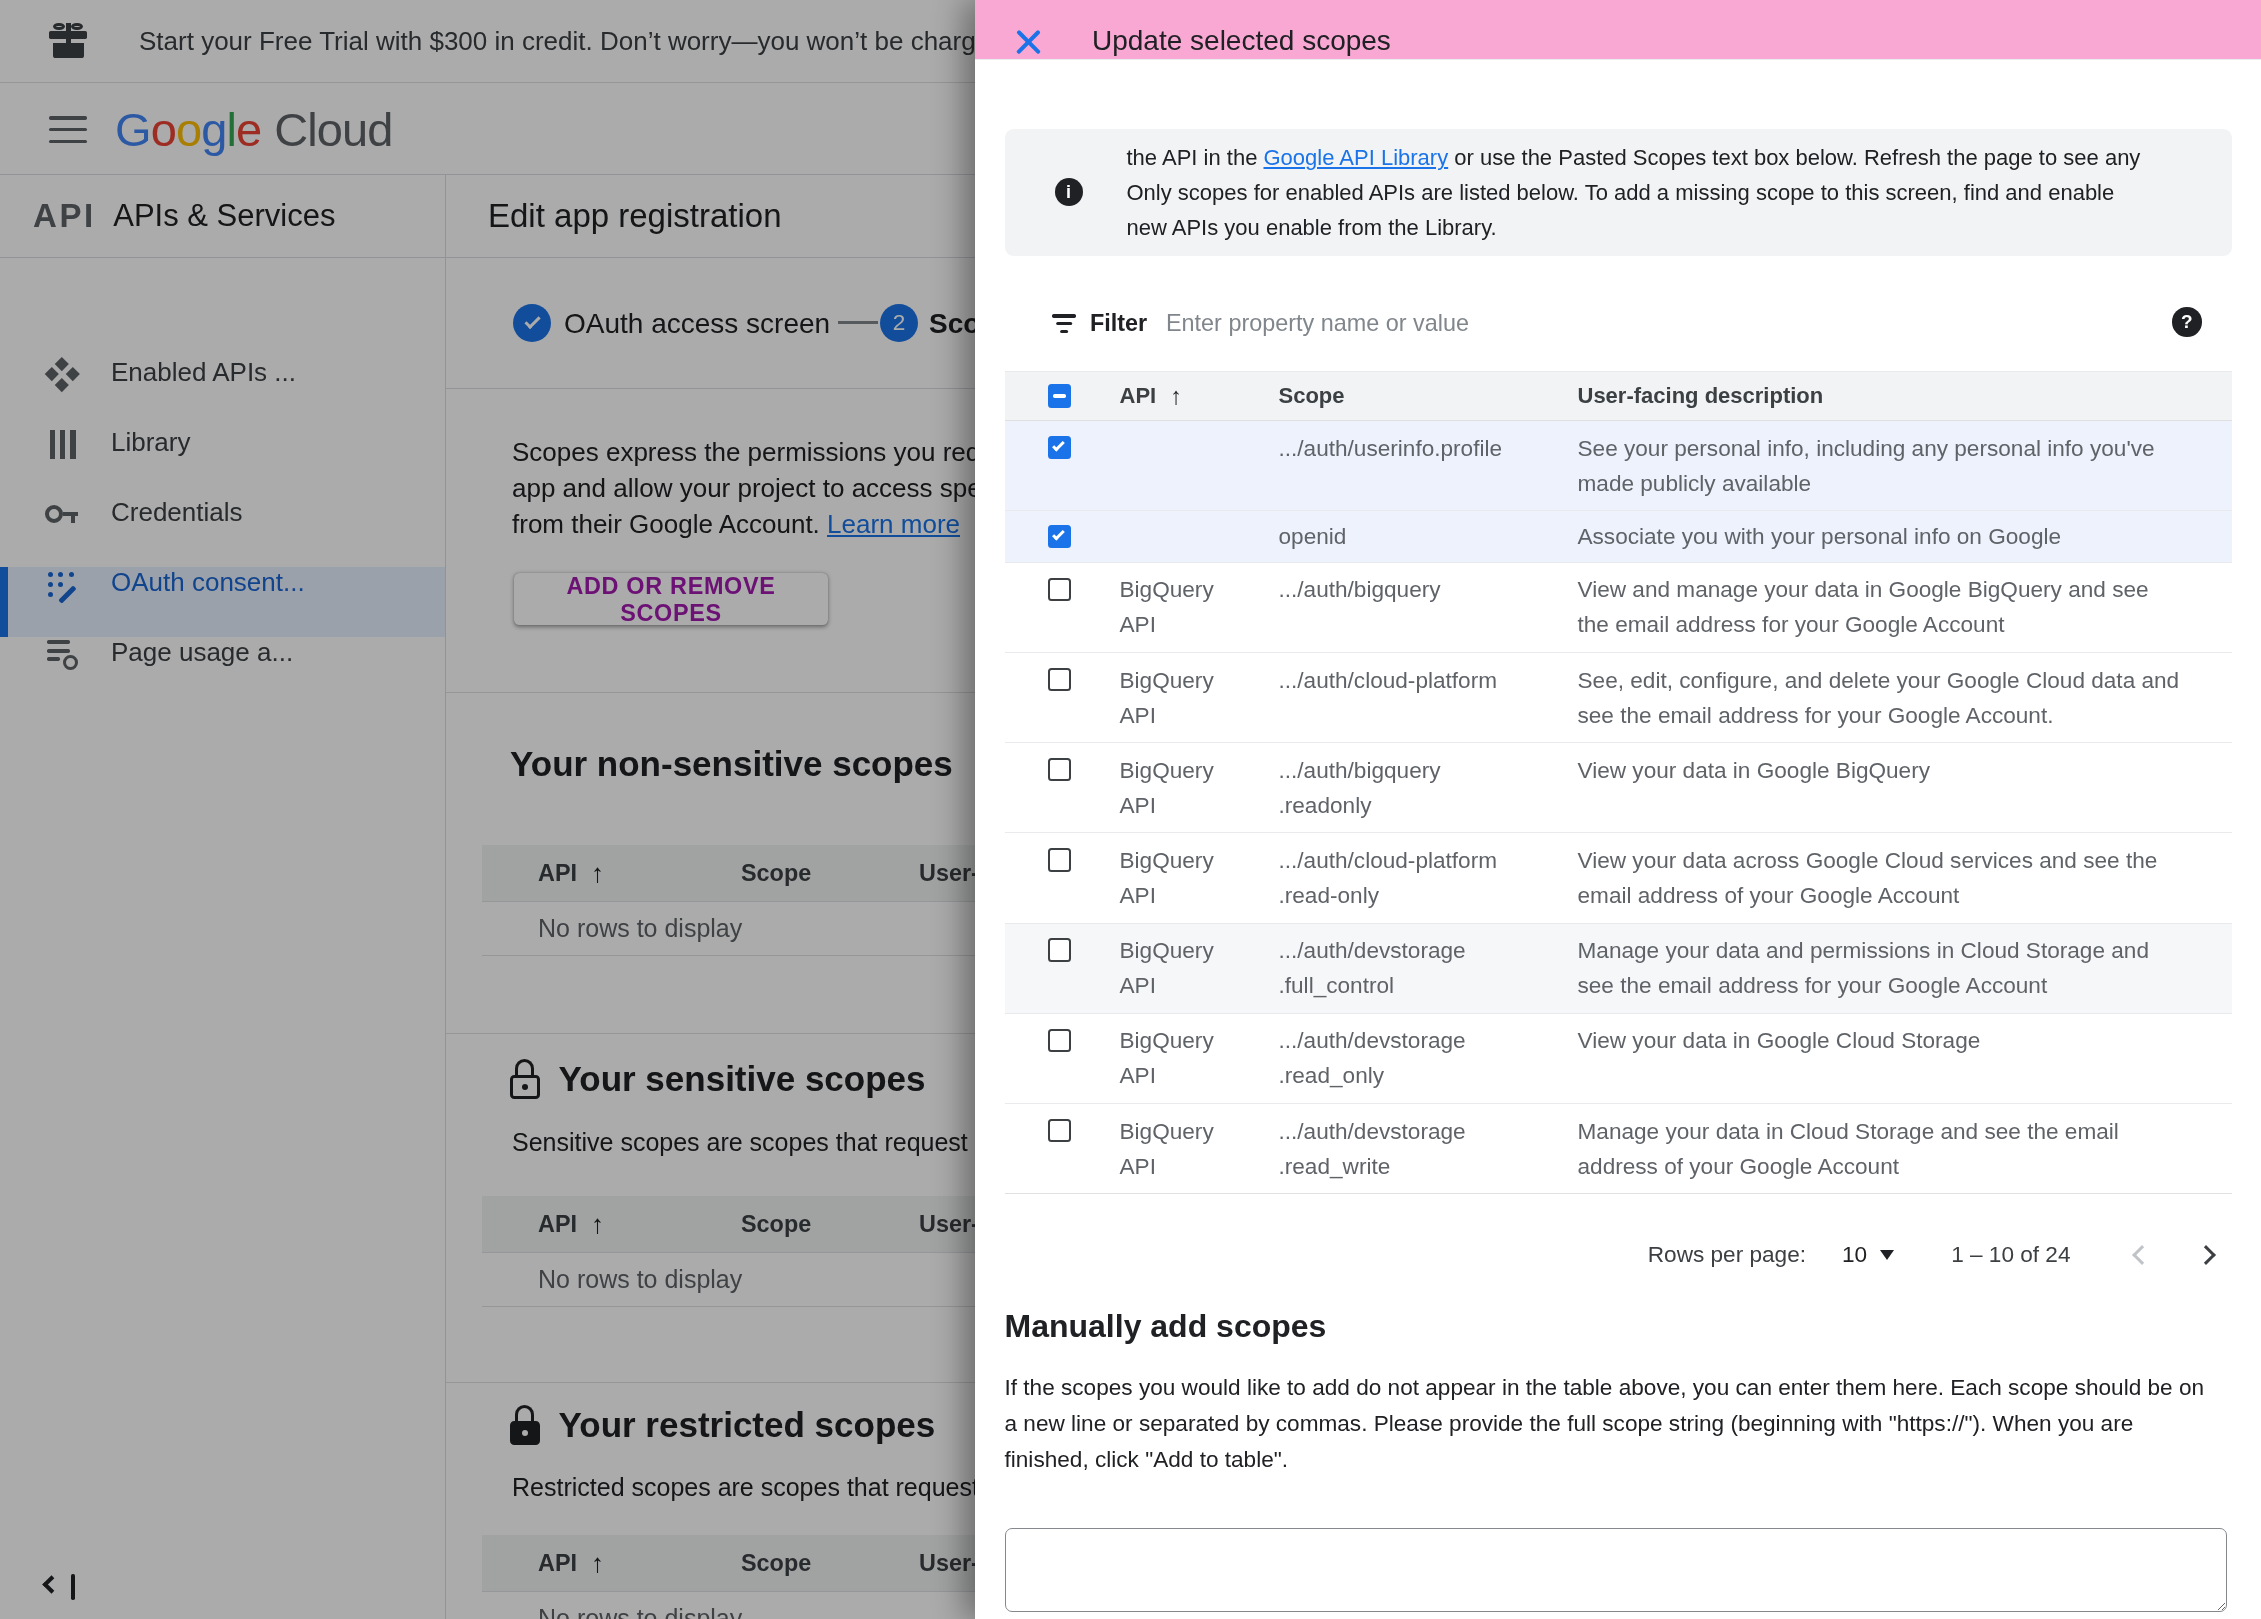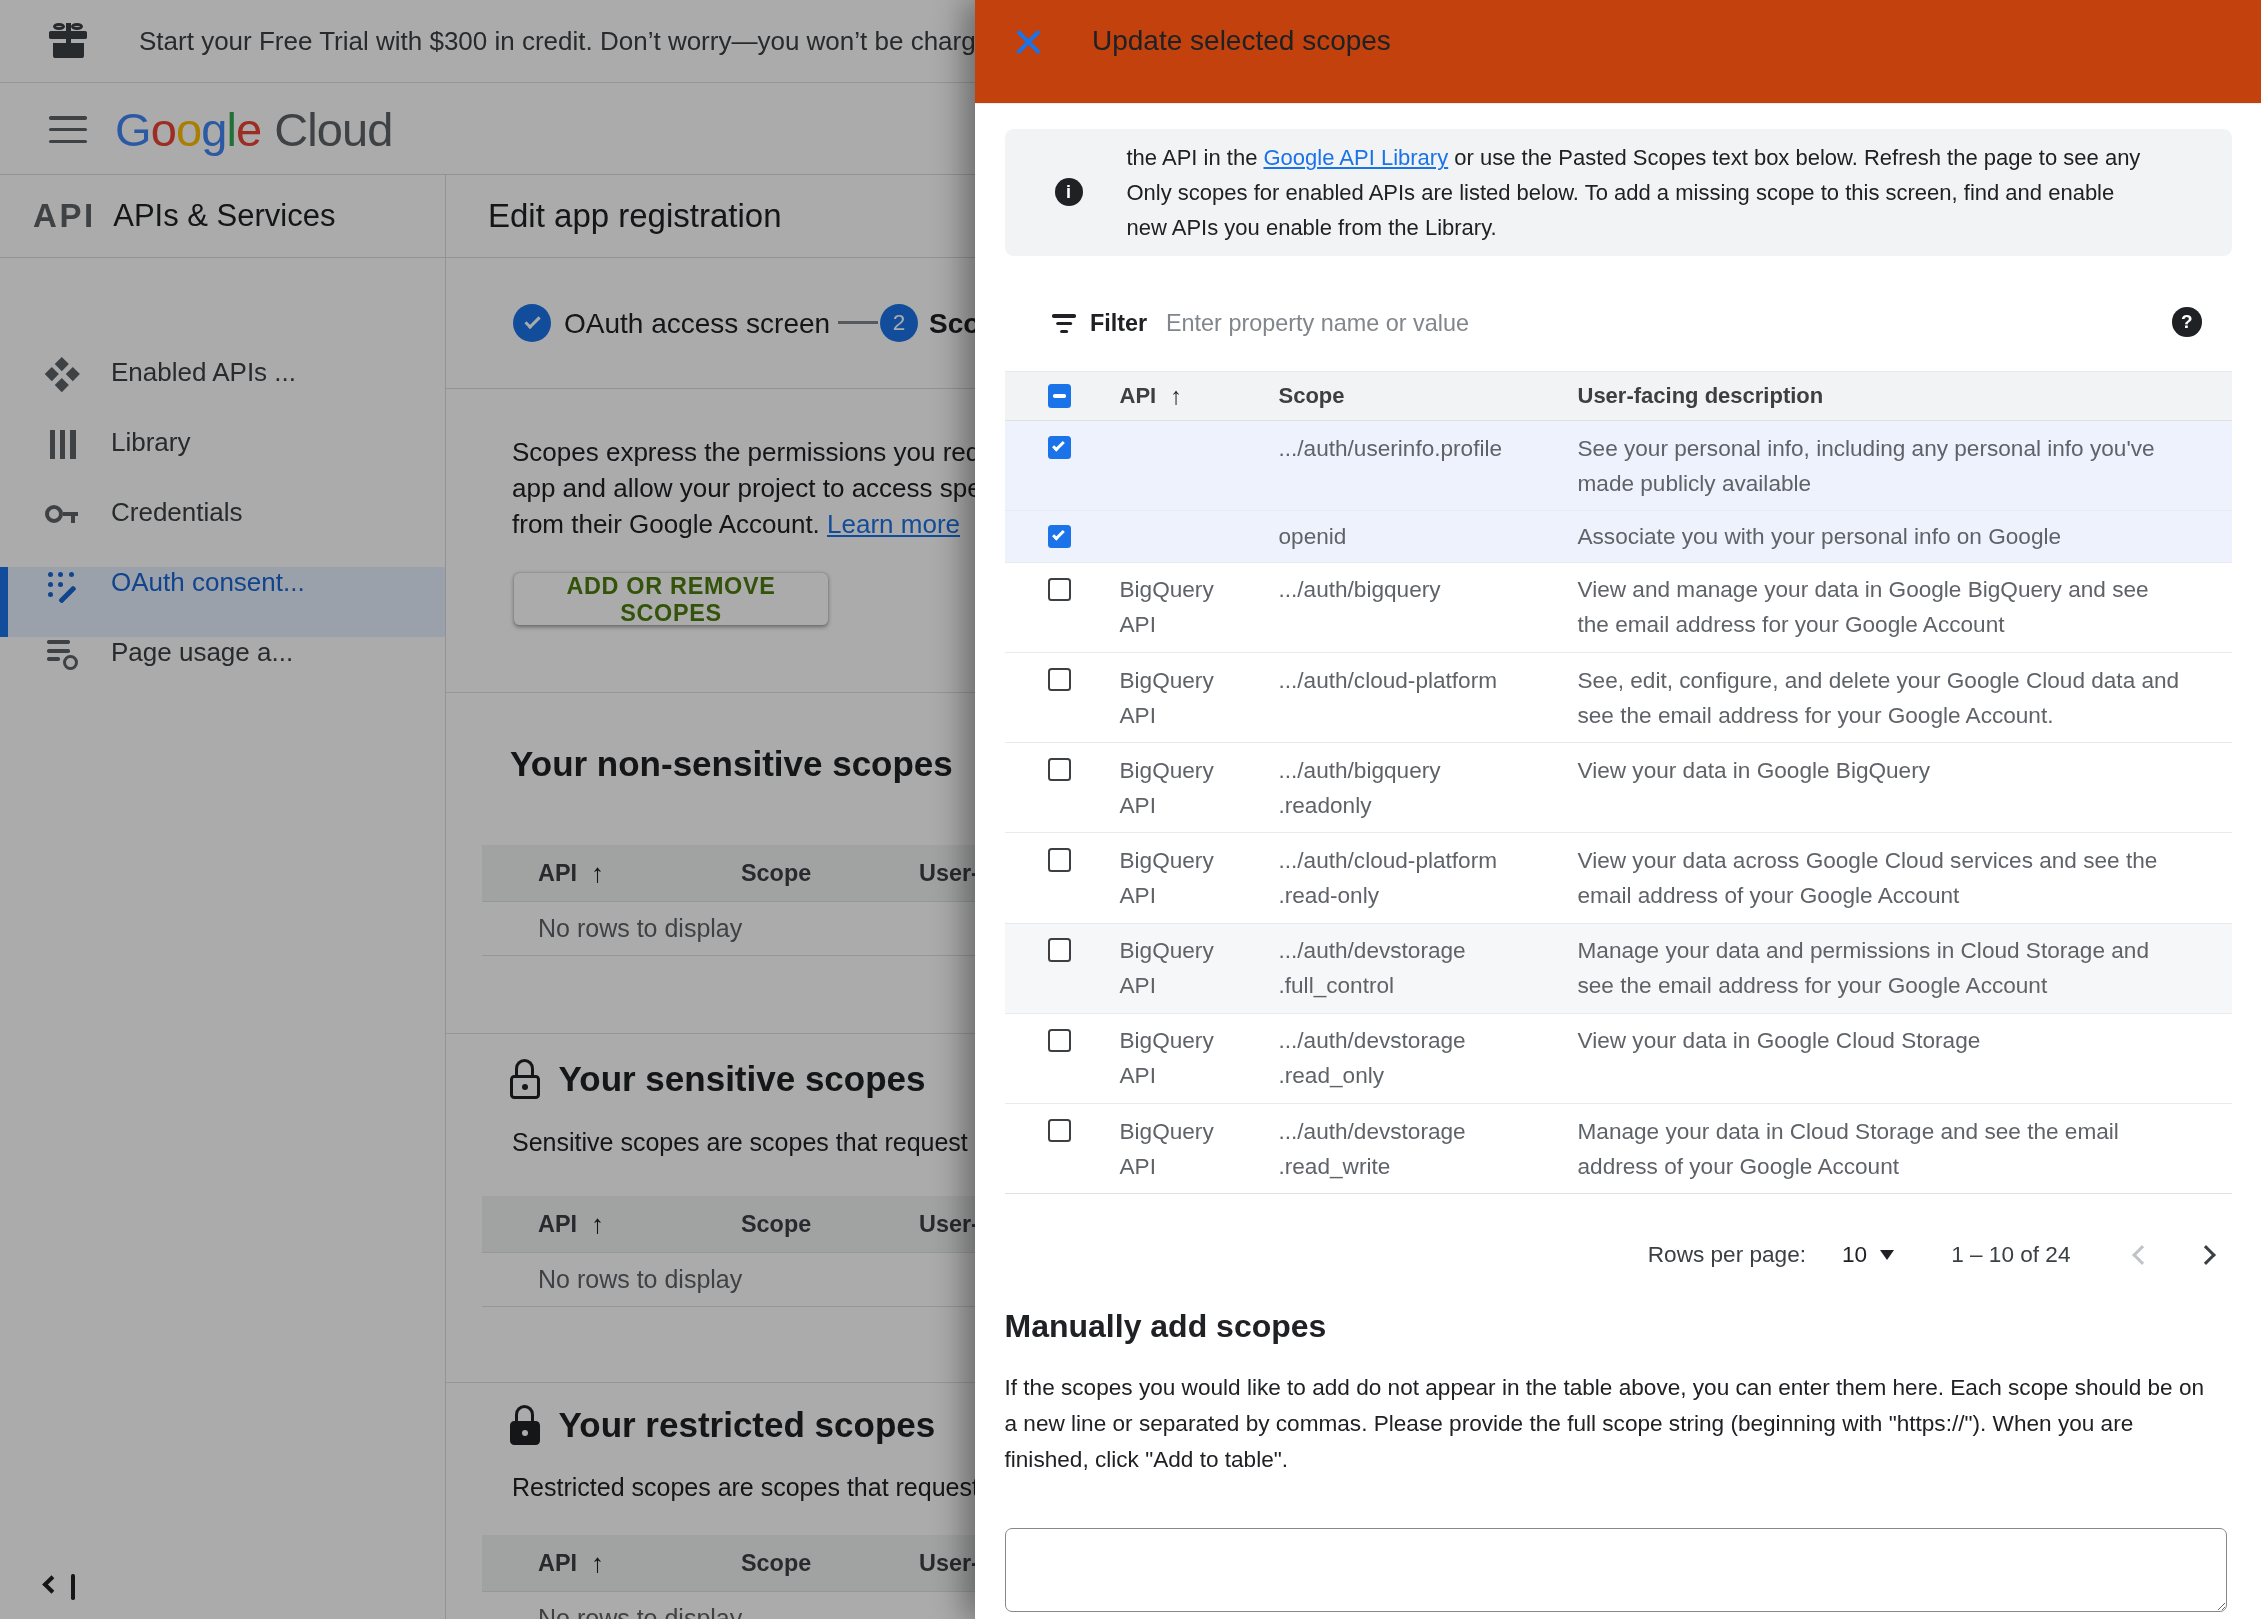--- a/index.html
+++ b/index.html
@@ -72,21 +72,21 @@
 .stepper{position:absolute;left:0;right:0;top:83px;height:131px;border-bottom:0.9px solid #dadce0}
 .step-check{position:absolute;left:67px;top:46px;width:38px;height:38px;border-radius:50%;background:#1a73e8;display:flex;align-items:center;justify-content:center;cursor:pointer}
 .step-check i{width:14.8px;height:7.8px;border-left:3.5px solid #fff;border-bottom:3.5px solid #fff;transform:rotate(-45deg);margin-top:-3.5px}
 .step1-lbl{position:absolute;left:118px;top:50px;font-size:28px;color:#202124;white-space:nowrap;cursor:pointer}
 .step-dash{position:absolute;left:392px;top:63px;width:40px;height:2.6px;background:#80868b}
 .step2-circle{position:absolute;left:434px;top:46px;width:38px;height:38px;border-radius:50%;background:#1a73e8;color:#fff;font-size:22.6px;display:flex;align-items:center;justify-content:center;cursor:pointer}
 .step2-lbl{position:absolute;left:483px;top:50px;font-size:28px;font-weight:700;color:#202124;white-space:nowrap}
 .intro{position:absolute;left:66px;top:259px;font-size:26px;line-height:36px;color:#202124}
 .intro div{white-space:nowrap}
 .intro a{color:#1a73e8;text-decoration:underline;cursor:pointer}
-.addbtn{position:absolute;left:68px;top:398px;width:314px;height:52px;background:#fff;border:none;border-radius:5.2px;box-shadow:0 1.7px 4.3px rgba(0,0,0,.4),0 0 0.9px rgba(0,0,0,.3);color:#4d7c0f;font-size:23.4px;font-weight:700;letter-spacing:0.7px;font-family:inherit;cursor:pointer}
+.addbtn{position:absolute;left:68px;top:398px;width:314px;height:52px;background:#fff;border:none;border-radius:5.2px;box-shadow:0 1.7px 4.3px rgba(0,0,0,.4),0 0 0.9px rgba(0,0,0,.3);color:#a21caf;font-size:23.4px;font-weight:700;letter-spacing:0.7px;font-family:inherit;cursor:pointer}
 .hr{position:absolute;left:0;right:0;height:0.9px;background:#e0e0e0}
 .sech{position:absolute;font-size:35px;font-weight:700;color:#202124;display:flex;align-items:center;gap:19px;white-space:nowrap}
 .lock{position:relative;width:29.5px;height:40px;flex:0 0 auto}
 .lock .sh{position:absolute;left:5.2px;top:0;width:19px;height:16.5px;border:3.5px solid #202124;border-bottom:none;border-radius:9.6px 9.6px 0 0}
 .lock .bd{position:absolute;left:0;bottom:0;width:29.5px;height:24px;border:3.5px solid #202124;border-radius:4.3px;background:#fff}
 .lock.filled .bd{background:#202124}
 .lock .kh{position:absolute;left:12px;bottom:8.7px;width:6px;height:6px;border-radius:50%;background:#202124;z-index:2}
 .lock.filled .kh{background:#fff}
 .secp{position:absolute;left:66px;font-size:25px;color:#202124;white-space:nowrap}
 .ltab{position:absolute;left:36px;width:877px}
@@ -94,21 +94,21 @@
 .lt-h{font-size:23.4px;font-weight:700;color:#3c4043;white-space:nowrap}
 .lt-api{flex:0 0 259px;padding-left:56px;display:flex;align-items:center;gap:14px}
 .lt-scope{flex:0 0 178px}
 .lt-desc{flex:1}
 .lt-sort{font-size:26px;font-weight:400;color:#202124}
 .lt-empty{height:54px;border-bottom:0.9px solid #e0e0e0;display:flex;align-items:center;padding-left:56px;font-size:25px;color:#5f6368;background:#fff}
 
 .scrim{position:absolute;left:0;top:0;width:975px;height:1620px;background:rgba(0,0,0,.33);z-index:5;cursor:pointer}
 
 .panel{position:absolute;left:975px;top:0;width:1286px;height:1620px;background:#fff;z-index:10;box-shadow:-10.4px 0 31px rgba(0,0,0,.4)}
-.p-head{position:absolute;top:0;left:0;right:0;height:104px;border-bottom:0.9px solid #ebedef;background:#c2410c}
+.p-head{position:absolute;top:0;left:0;right:0;height:60px;border-bottom:0.9px solid #ebedef;background:#f9a8d4}
 .xbtn{position:absolute;left:38px;top:26px;width:31px;height:31px;cursor:pointer}
 .xbtn span{position:absolute;left:0;top:14px;width:31px;height:4.3px;border-radius:1.7px;background:#1a73e8}
 .xbtn span:first-child{transform:rotate(45deg)}
 .xbtn span:last-child{transform:rotate(-45deg)}
 .p-title{position:absolute;left:117px;top:25px;font-size:28px;color:#202124;white-space:nowrap}
 .infobox{position:absolute;left:29.5px;top:129px;width:1227px;height:127px;background:#f1f3f4;border-radius:8.7px}
 .info-ic{position:absolute;left:50px;top:49px;width:28px;height:28px;border-radius:50%;background:#202124;color:#fff;font-size:18px;font-weight:700;display:flex;align-items:center;justify-content:center}
 .info-text{position:absolute;left:122px;top:11.3px;font-size:22px;line-height:35px;color:#202124}
 .info-text div{white-space:nowrap}
 .info-text a{color:#1a73e8;text-decoration:underline;cursor:pointer}

